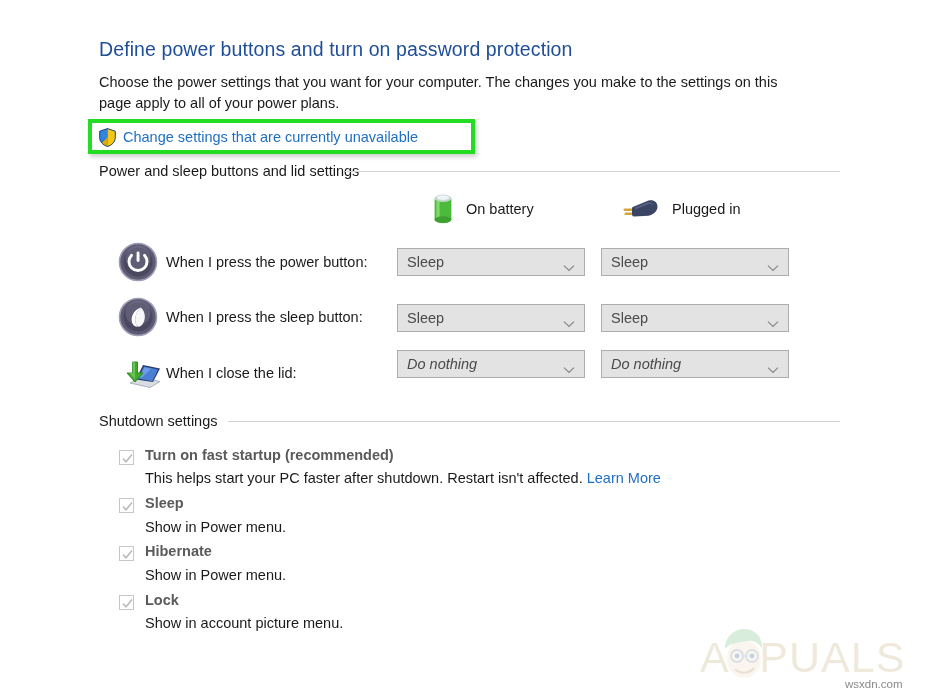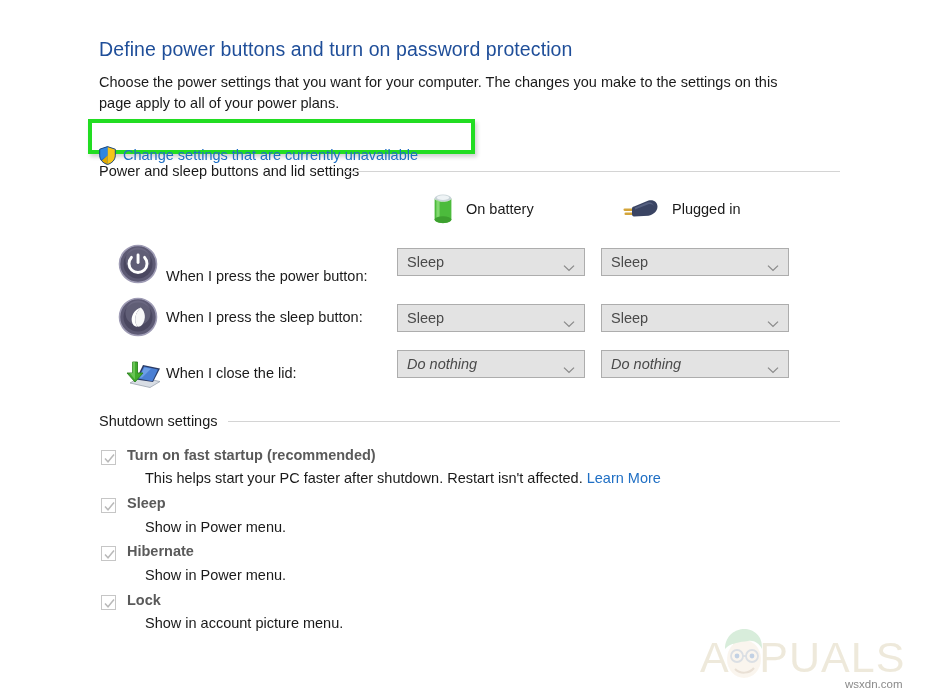--- a/index.html
+++ b/index.html
@@ -57,21 +57,20 @@
     box-shadow: 2px 3px 4px rgba(0,0,0,0.18);
   }
 
   .uac-link-row {
     position: absolute;
     left: 99px;
     top: 126px;
     display: flex;
     align-items: center;
     height: 22px;
-    margin-top: 18px;
   }
   .shield-icon {
     width: 17px;
     height: 19px;
     flex: 0 0 auto;
     margin-right: 7px;
   }
   .uac-link-text {
     font-size: 14.5px;
     color: #1f6fc4;
@@ -117,21 +116,21 @@
   .plug-icon { width: 38px; height: 26px; flex:0 0 auto; }
 
   
   .setting-row {
     position: absolute;
     left: 118px;
     height: 44px;
     display: flex;
     align-items: center;
   }
-  #row-0 { top: 240px; align-items: flex-end; }
+  #row-0 { top: 240px; }
   #row-1 { top: 295px; }
   #row-2 { top: 351px; }
 
   .row-icon {
     width: 40px;
     height: 40px;
     flex: 0 0 auto;
   }
   .row-label {
     font-size: 14.5px;
@@ -167,21 +166,21 @@
   }
   .c-col-a { left: 397px; }
   .c-col-b { left: 601px; }
   .c-r0 { top: 248px; }
   .c-r1 { top: 304px; }
   .c-r2 { top: 350px; font-style: italic; }
 
   
   .check-item {
     position: absolute;
-    left: 101px;
+    left: 119px;
     display: flex;
     align-items: flex-start;
   }
   .checkbox {
     width: 15px;
     height: 15px;
     border: 1px solid #c6c6c6;
     background: #ffffff;
     box-sizing: border-box;
     flex: 0 0 auto;

